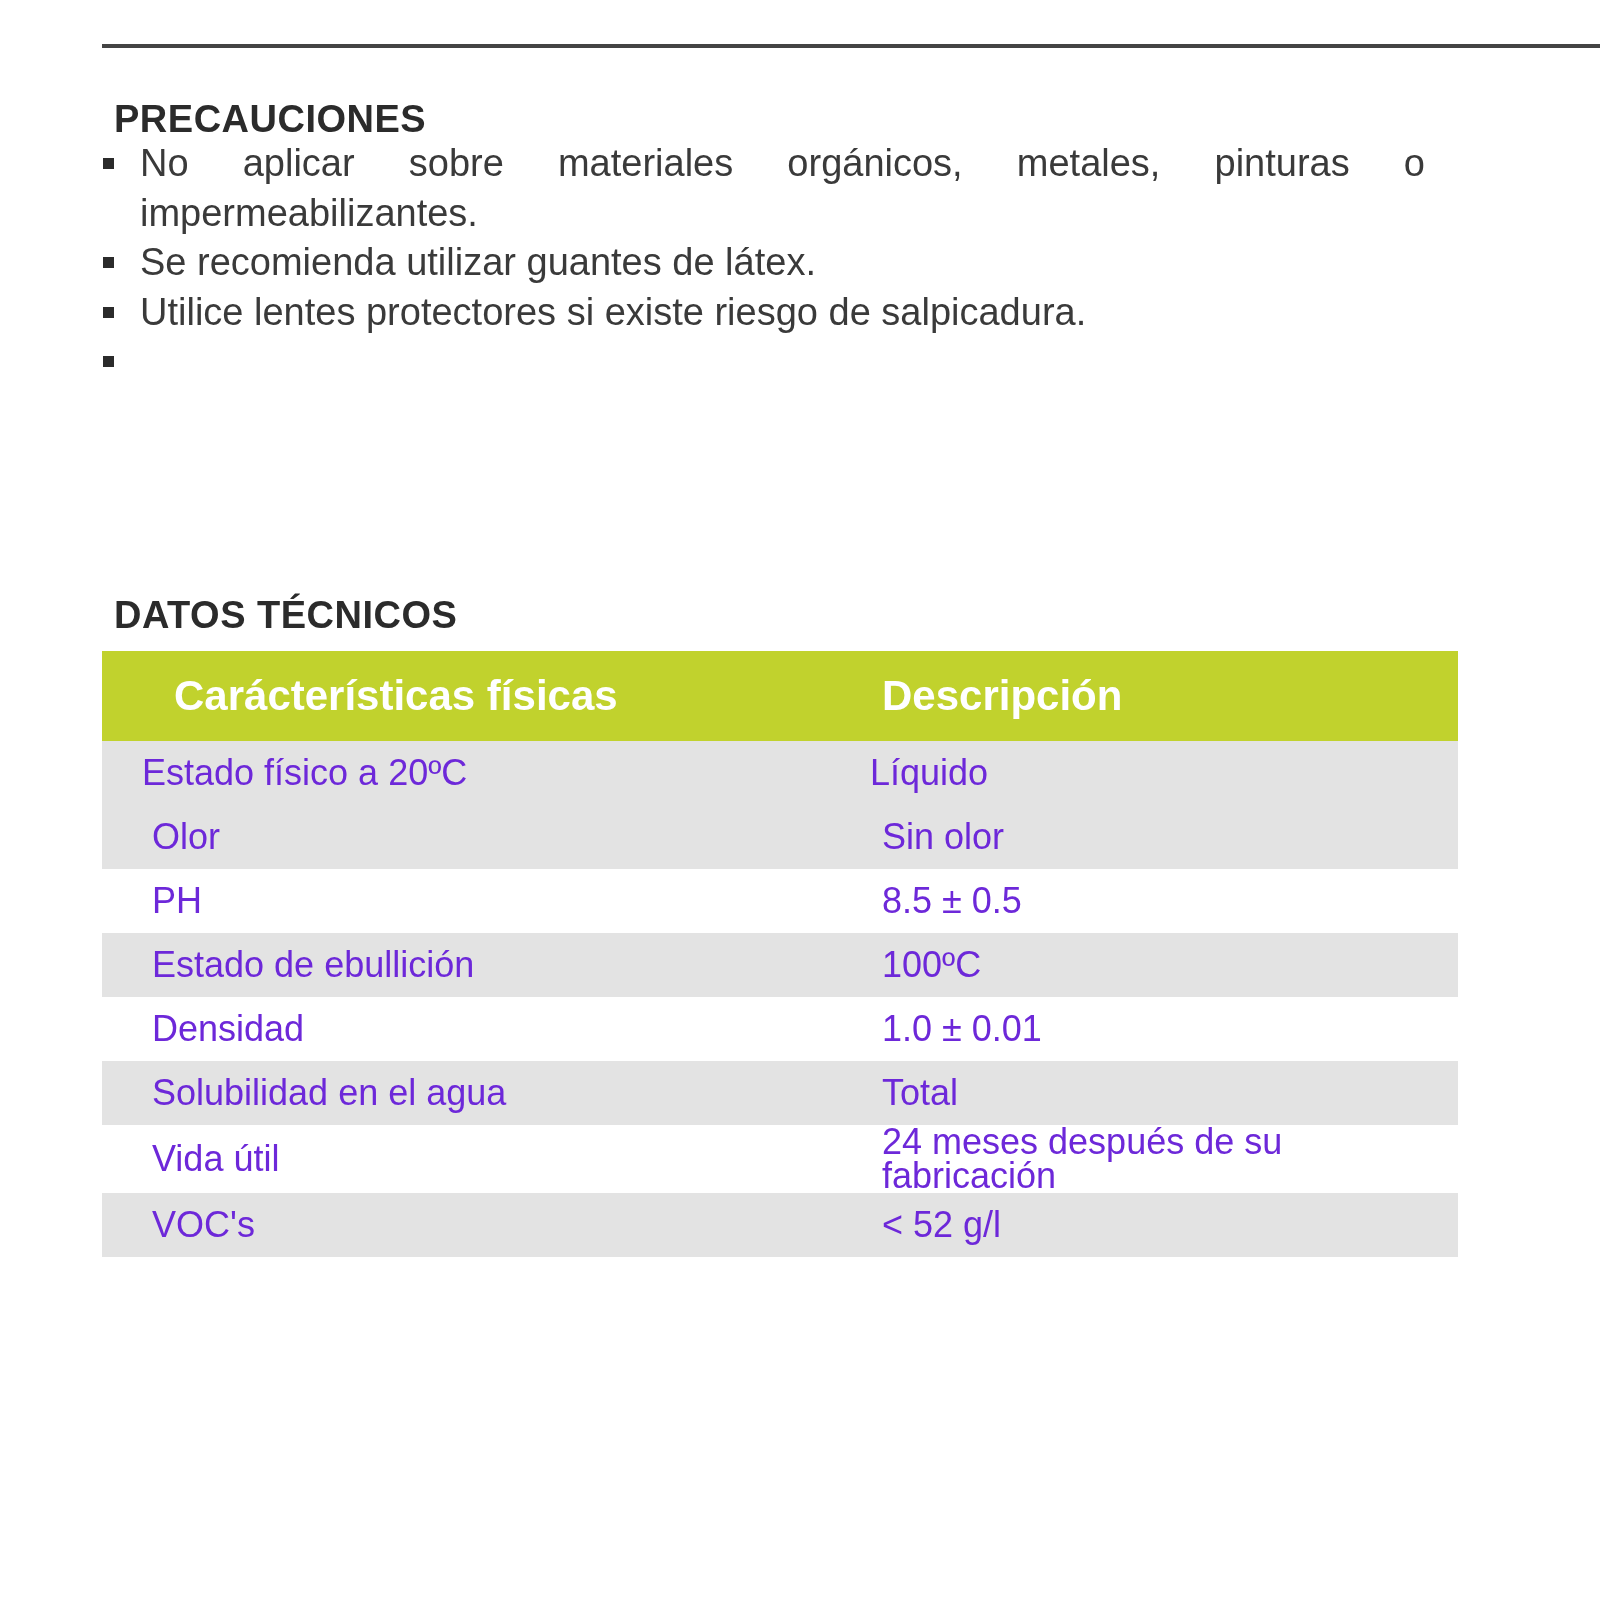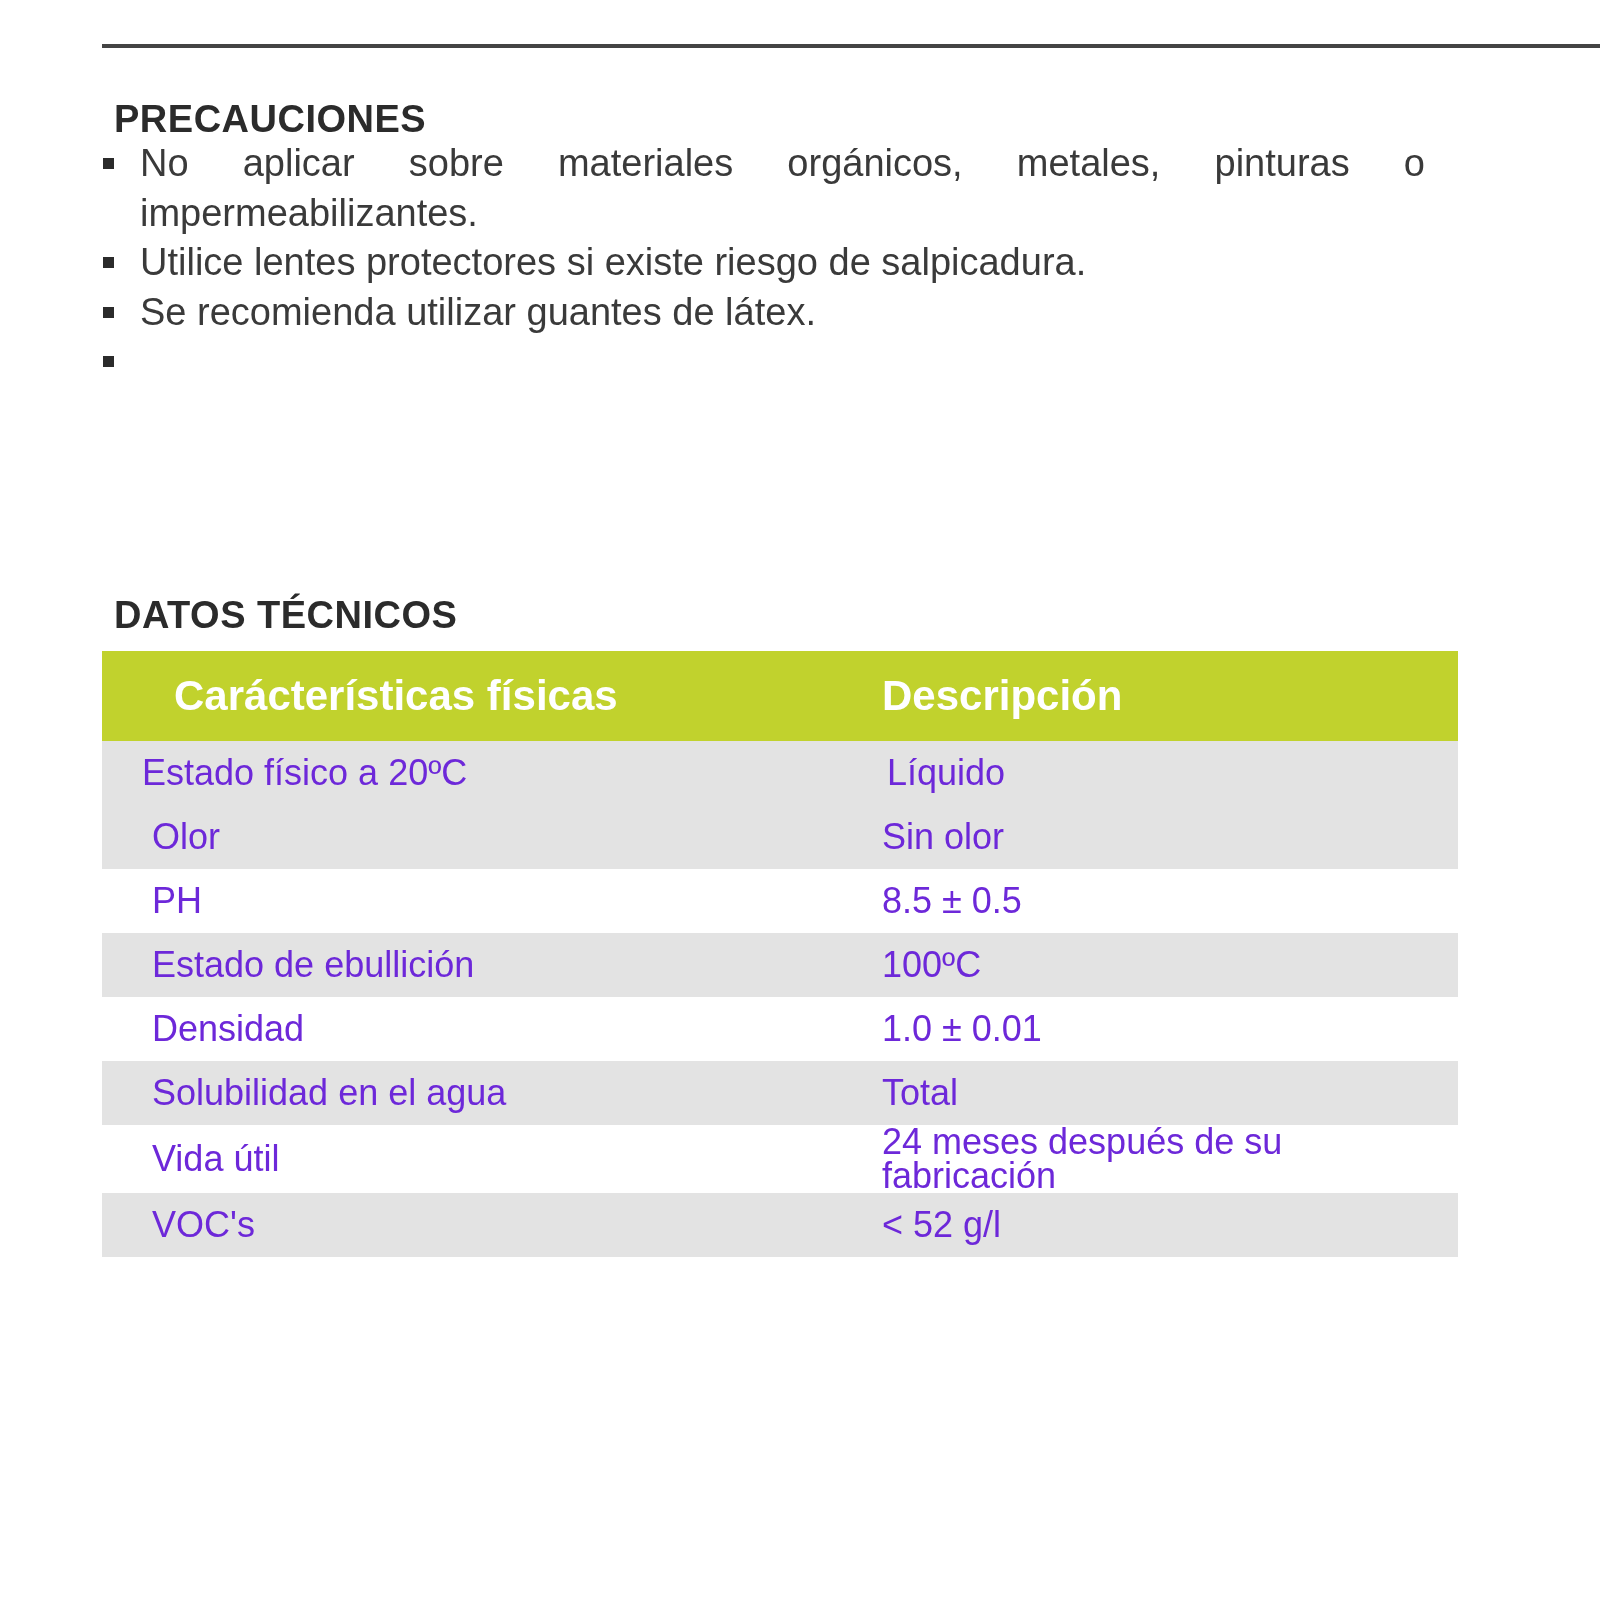--- a/index.html
+++ b/index.html
@@ -90,44 +90,44 @@
     padding: 0;
     vertical-align: middle;
     line-height: 34px;
   }
   .tech-table td.col1 { padding-left: 50px; }
   .tech-table td.col2 { padding-left: 0; padding-right: 60px; }
   .tech-table tr.row-gray td { background: #e3e3e3; }
   .tech-table tr.row-white td { background: #ffffff; }
   .tech-table tr.first td.col1 { padding-left: 40px; }
   .tech-table tr.first td.col2 { padding-left: 0; }
-  .shift-left { position: relative; left: -12px; margin-left: 17px; }
+  .shift-left { position: relative; left: -12px; }
 </style>
 </head>
 <body>
 
 <div class="top-rule"></div>
 
 <h2 class="section-title precauciones-title">PRECAUCIONES</h2>
 
 <ul class="bullet-list">
   <li class="bullet-item">
     <span class="bullet-mark"></span>
   </li>
   <li class="bullet-item">
     <span class="bullet-mark"></span>
     <span>No aplicar sobre materiales orgánicos, metales, pinturas o impermeabilizantes.</span>
   </li>
   <li class="bullet-item">
     <span class="bullet-mark"></span>
-    <span>Utilice lentes protectores si existe riesgo de salpicadura.</span>
+    <span>Se recomienda utilizar guantes de látex.</span>
   </li>
   <li class="bullet-item">
     <span class="bullet-mark"></span>
-    <span>Se recomienda utilizar guantes de látex.</span>
+    <span>Utilice lentes protectores si existe riesgo de salpicadura.</span>
   </li>
   <li class="bullet-item">
     <span class="bullet-mark"></span>
   </li>
 </ul>
 
 <h2 class="section-title datos-title">DATOS TÉCNICOS</h2>
 
 <table class="tech-table">
   <thead>

